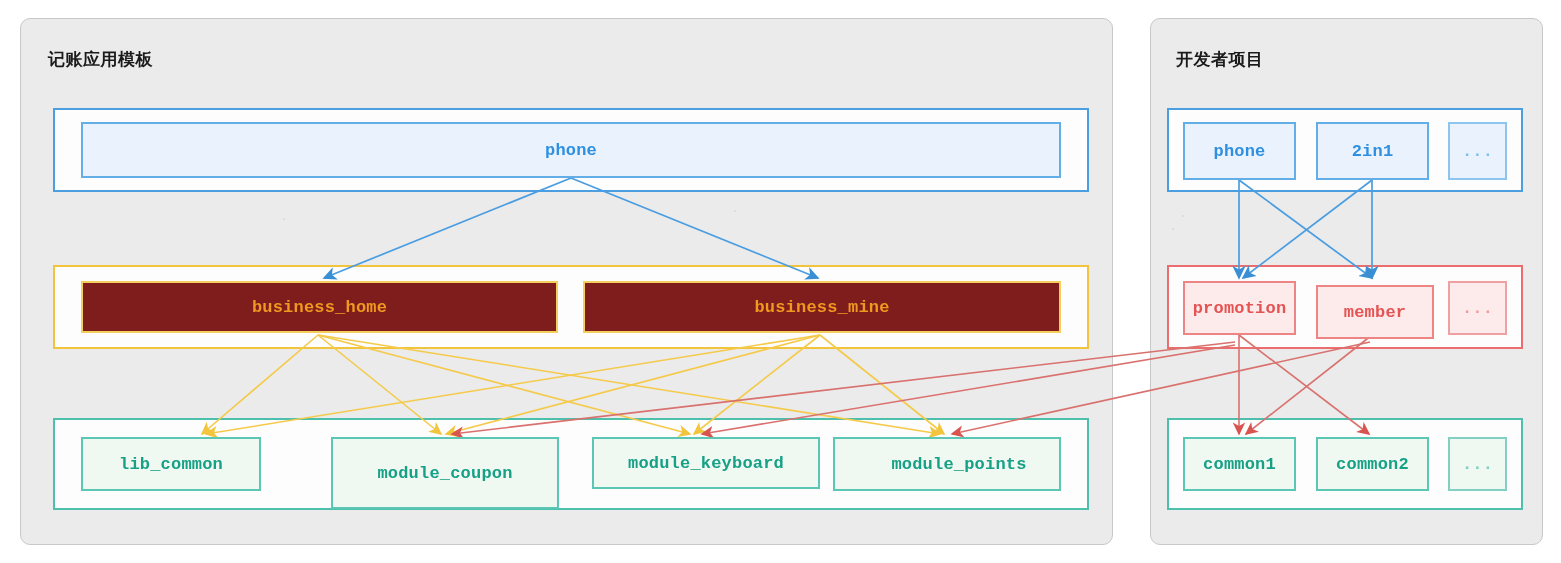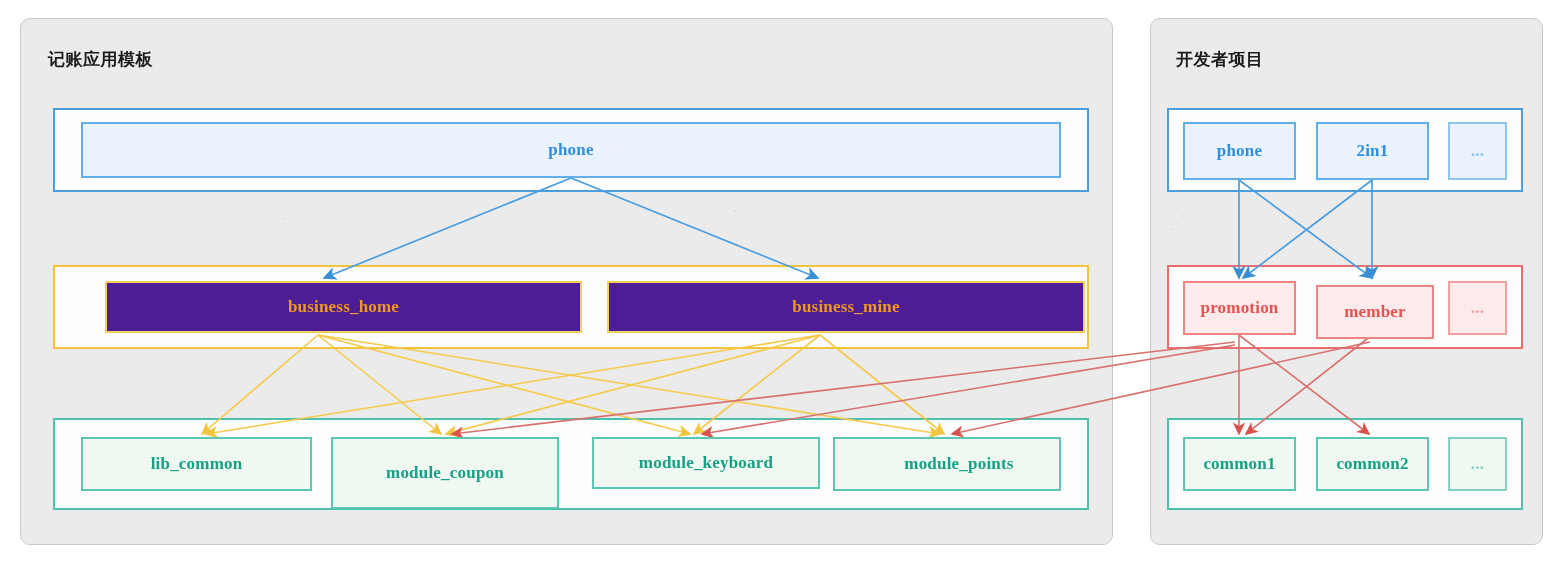--- a/index.html
+++ b/index.html
@@ -5,21 +5,21 @@
   html, body {
     margin: 0;
     padding: 0;
     background: #ffffff;
   }
   #canvas {
     position: relative;
     width: 1561px;
     height: 563px;
     background: #ffffff;
-    font-family: Liberation Serif, serif;
+    font-family: Liberation Mono, monospace;
     overflow: hidden;
   }
   .panel {
     position: absolute;
     background: #ebebeb;
     border: 1px solid #c8c8c8;
     border-radius: 10px;
     box-sizing: border-box;
   }
   .panel-title {
@@ -48,21 +48,21 @@
     border-style: solid;
     display: flex;
     align-items: center;
     justify-content: center;
     font-size: 17px;
     font-weight: bold;
     letter-spacing: 0.2px;
     white-space: nowrap;
   }
   .node.blue   { border-color: #64aee8; background: #eaf3fd; color: #2f8fe0; }
-  .node.yellow { border-color: #f5cf5e; background: #4c1d95; color: #f0981f; margin-left: 24px; }
+  .node.yellow { border-color: #f5cf5e; background: #7f1d1d; color: #f0981f; }
   .node.green  { border-color: #5cc6b4; background: #f0f8f2; color: #16a085; }
   .node.red    { border-color: #ee8585; background: #fdeaea; color: #e55353; }
   .node.muted.blue  { color: #7fc0ea; border-color: #8cc6ee; }
   .node.muted.red   { color: #f09a9a; border-color: #f0a0a0; }
   .node.muted.green { color: #7ccfc0; border-color: #83cfc2; }
   #edges {
     position: absolute;
     left: 0; top: 0;
     width: 1561px;
     height: 563px;
@@ -135,21 +135,21 @@
   <div id="nodes-layer">
       <div class="node blue" style="left: 81px; top: 122px; width: 980px; height: 56px;">
         <span>phone</span>
       </div>
       <div class="node yellow" style="left: 81px; top: 281px; width: 477px; height: 52px;">
         <span>business_home</span>
       </div>
       <div class="node yellow" style="left: 583px; top: 281px; width: 478px; height: 52px;">
         <span>business_mine</span>
       </div>
-      <div class="node green" style="left: 81px; top: 437px; width: 231px; height: 54px;">
+      <div class="node green" style="left: 81px; top: 437px; width: 180px; height: 54px;">
         <span>lib_common</span>
       </div>
       <div class="node green" style="left: 331px; top: 437px; width: 228px; height: 72px;">
         <span>module_coupon</span>
       </div>
       <div class="node green" style="left: 592px; top: 437px; width: 228px; height: 52px;">
         <span>module_keyboard</span>
       </div>
       <div class="node green" style="left: 833px; top: 437px; width: 228px; height: 54px; padding-left: 24px;">
         <span>module_points</span>

